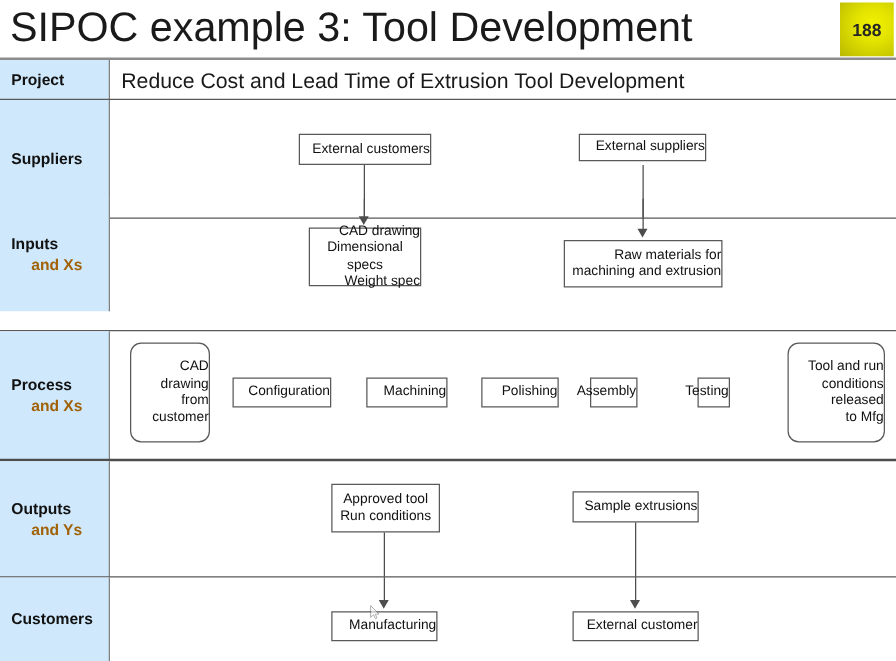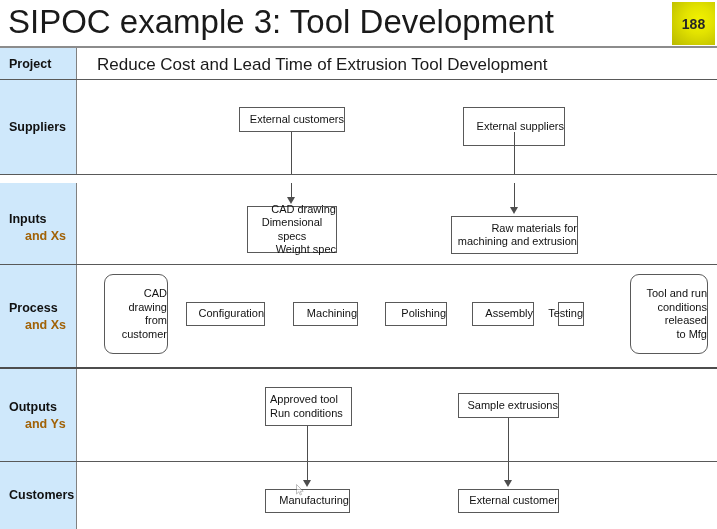--- a/index.html
+++ b/index.html
@@ -62,21 +62,21 @@
   }
   .row {
     position: absolute;
     left: 0;
     width: 717px;
     box-sizing: border-box;
   }
   .row-label-cell {
     position: absolute;
     left: 0; top: 0;
-    width: 77px;
+    width: 88px;
     height: 100%;
     background: #cfe8fb;
     box-sizing: border-box;
     border-right: 1px solid #808080;
     display: flex;
     flex-direction: column;
     justify-content: center;
     padding-left: 9px;
   }
   .row-label-line1 {
@@ -123,21 +123,21 @@
     border: 1px solid #595959;
     background: #ffffff;
     display: flex;
     flex-direction: column;
     justify-content: center;
     font-size: 11px;
     line-height: 13.5px;
     color: #111111;
   }
   .node.center { align-items: flex-end; text-align: center; padding: 2px 0; }
-  .node.leftish { align-items: flex-start; text-align: left; padding: 2px 4px; }
+  .node.leftish { align-items: center; text-align: left; padding: 2px 4px; }
   .node.rounded { border-radius: 9px; }
 
   
   .conn-line {
     position: absolute;
     width: 1px;
     background: #4d4d4d;
   }
   .conn-arrow {
     position: absolute;
@@ -181,31 +181,31 @@
   <div class="row" style="top:32px; height:95px;">
     <div class="row-label-cell">
       <div class="row-label-line1">Suppliers</div>
     </div>
     <div class="row-body-cell">
 
       <div class="node center" style="left:151px; top:27px; width:106px; height:25px;">
         <div>External customers</div>
       </div>
 
-      <div class="node center" style="left:375px; top:27px; width:102px; height:39px;">
+      <div class="node center" style="left:375px; top:27px; width:102px; height:22px;">
         <div>External suppliers</div>
       </div>
 
       <div class="conn-line" style="left:203px; top:52px; height:43px;"></div>
       <div class="conn-line" style="left:426px; top:52px; height:43px;"></div>
     </div>
   </div>
   <div class="row-divider" style="top:126px;"></div>
 
-  <div class="row" style="top:135px; height:90px;">
+  <div class="row" style="top:111px; height:90px;">
     <div class="row-label-cell">
       <div class="row-label-line1">Inputs</div>
       <div class="row-label-line2">and Xs</div>
     </div>
     <div class="row-body-cell">
 
       <div class="conn-line" style="left:203px; top:0px; height:17px;"></div>
       <div class="conn-arrow" style="left:199px; top:14px;"></div>
 
       <div class="conn-line" style="left:426px; top:0px; height:27px;"></div>
@@ -244,21 +244,21 @@
       </div>
 
       <div class="node center" style="left:205px; top:37px; width:65px; height:24px;">
         <div>Machining</div>
       </div>
 
       <div class="node center" style="left:297px; top:37px; width:62px; height:24px;">
         <div>Polishing</div>
       </div>
 
-      <div class="node center" style="left:384px; top:37px; width:62px; height:24px;">
+      <div class="node center" style="left:384px; top:37px; width:38px; height:24px;">
         <div>Assembly</div>
       </div>
 
       <div class="node center" style="left:470px; top:37px; width:26px; height:24px;">
         <div>Testing</div>
       </div>
 
       <div class="node center rounded" style="left:542px; top:9px; width:78px; height:80px;">
         <div>Tool and run</div>
         <div>conditions</div>

